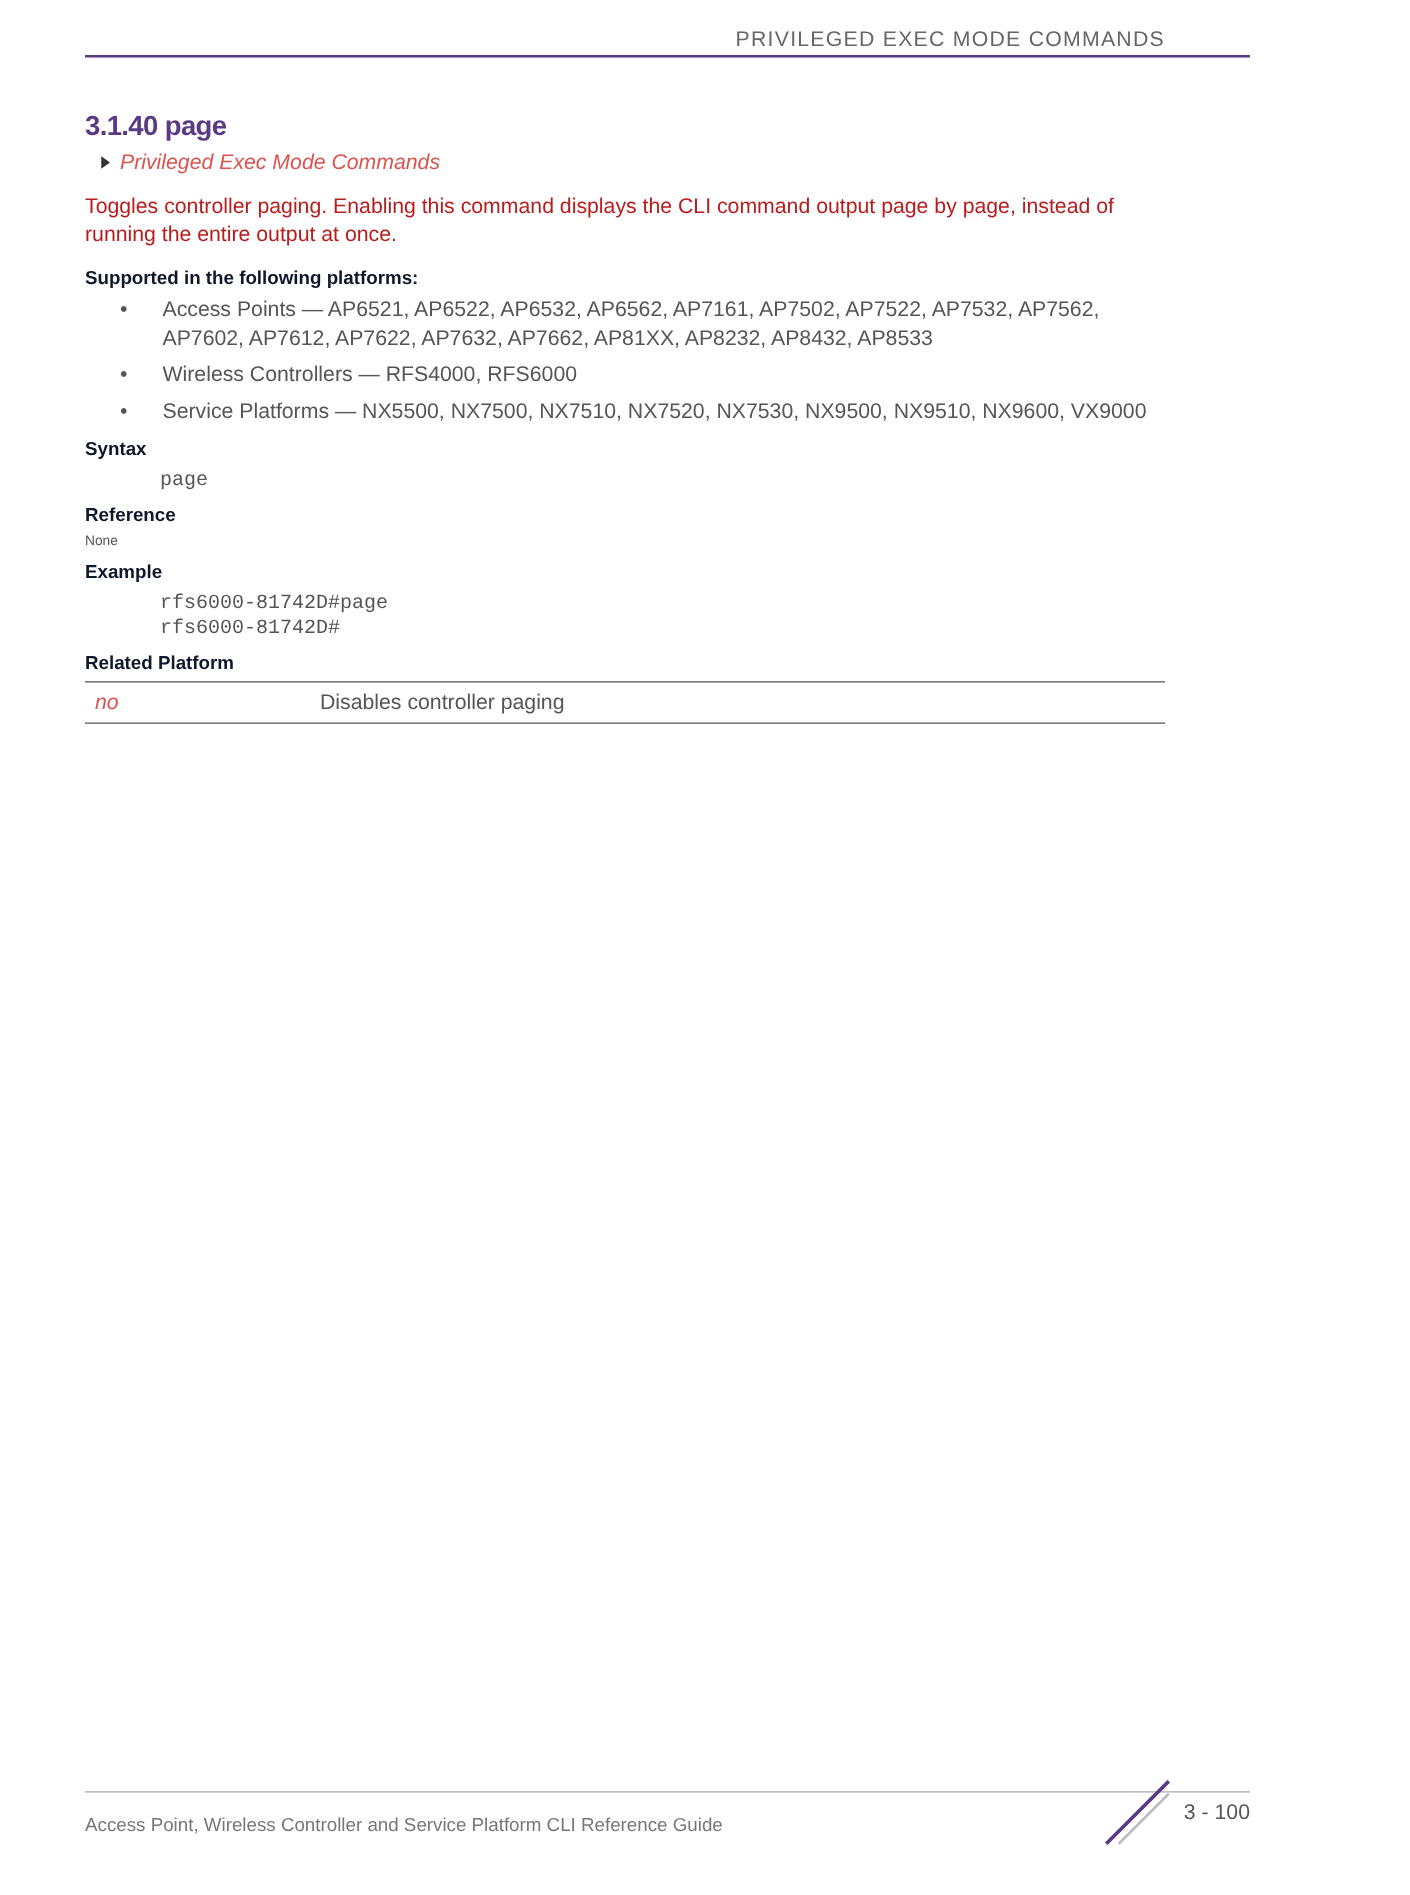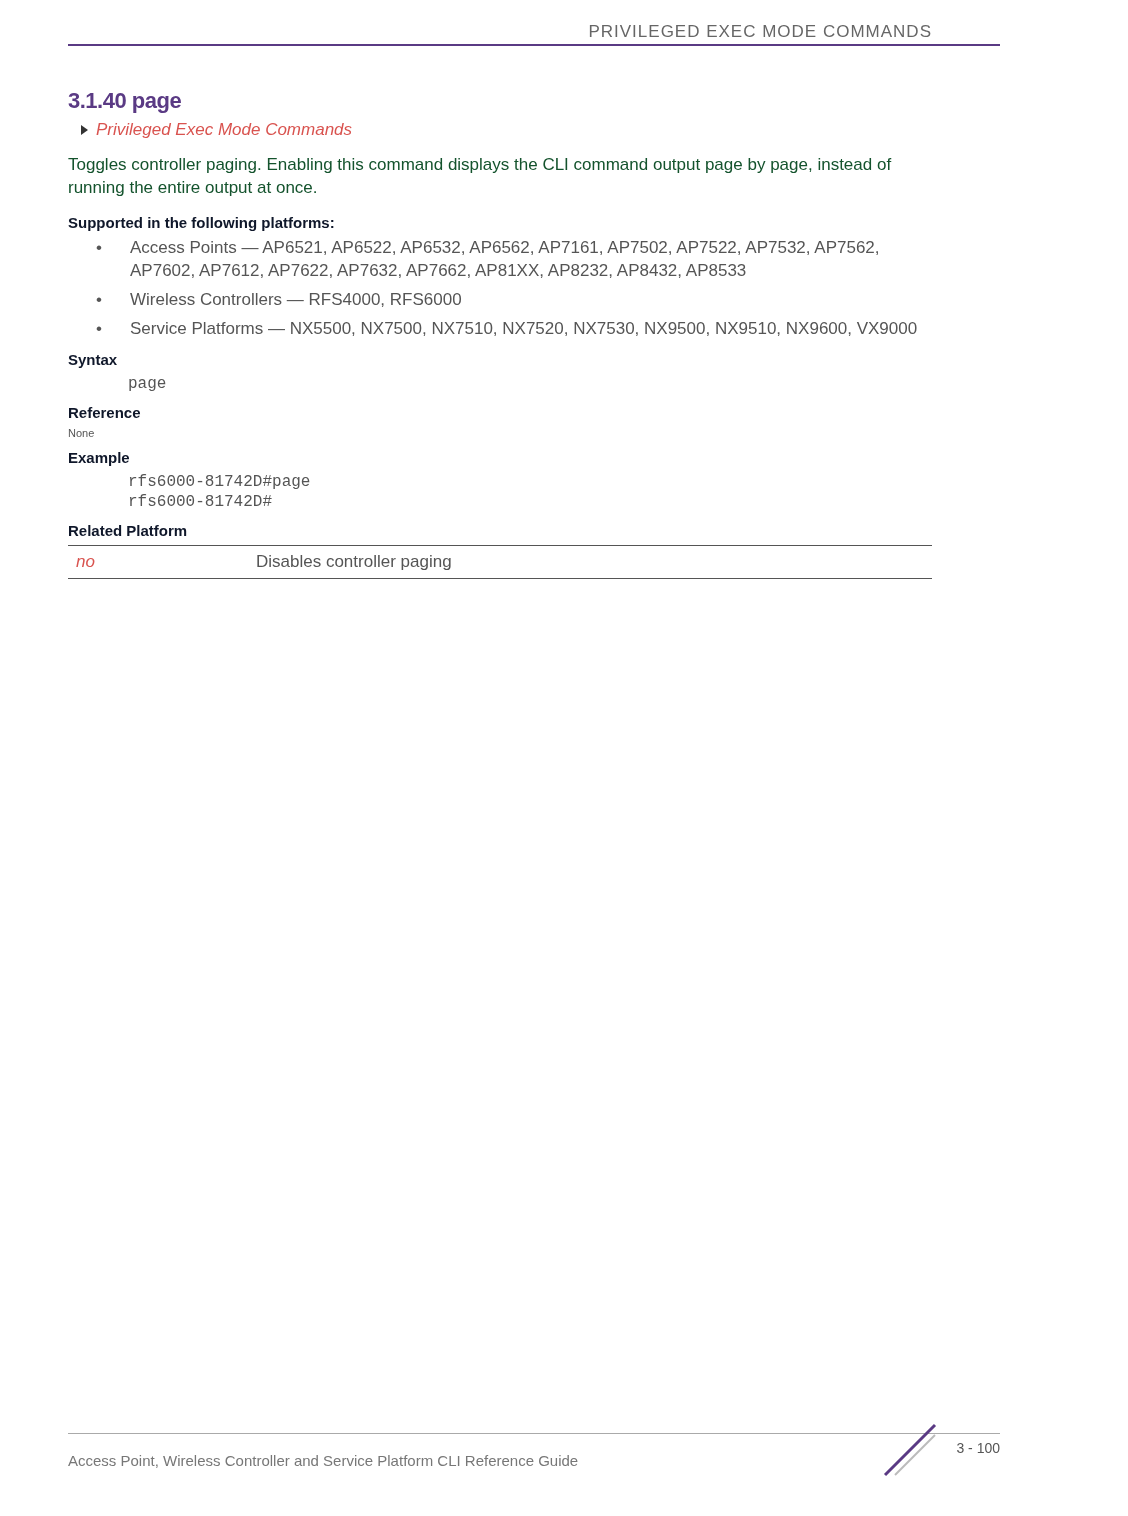--- a/index.html
+++ b/index.html
@@ -6,38 +6,38 @@
   html, body { width:1128px; height:1516px; background:#fff; font-family: Arial, Helvetica, sans-serif; color:#555; position:relative; }
   .page { width:1000px; height:1516px; position:relative; padding:0 68px 0 68px;text-decoration:underline; }
   .header-bar { position:absolute; top:22px; left:68px; right:0; }
   .header-title { text-align:right; font-size:17px; letter-spacing:1px; color:#666; padding-right:68px; font-weight:400; }
   .header-line { height:2px; background:#5a3a84; margin-top:2px; }
   .content { position:absolute; top:88px; left:68px; right:68px; }
   .section-title { color:#5a3a84; font-weight:bold; font-size:22px; margin-bottom:6px; letter-spacing:-0.5px;}
   .breadcrumb { display:flex; align-items:center; gap:6px; margin-left:12px; margin-bottom:14px; }
   .breadcrumb-arrow svg { display:block; }
   .breadcrumb-text { color:#d9534f; font-style:italic; font-size:17px; }
-  .body-text { font-size:17px; line-height:1.35; color:#14532d; margin-bottom:14px; }
+  .body-text { font-size:17px; line-height:1.35; color:#b91c1c; margin-bottom:14px; }
   .sub-heading { font-weight:bold; font-size:15px; color:#0f172a; margin-top:10px; margin-bottom:6px; }
   ul.platform-list { list-style:none; padding-left:28px; }
   ul.platform-list li { position:relative; font-size:17px; line-height:1.35; color:#555; margin-bottom:6px; padding-left:34px;}
   ul.platform-list li::before { content:"•"; position:absolute; left:0; top:0; color:#555; font-size:17px;}
   .code-block { font-family: "Courier New", monospace; font-size:16px; color:#555; margin-left:60px; line-height:1.25; white-space:pre; margin-bottom:2px;}
   .params-value { font-size:11px; color:#555; margin-bottom:6px;}
   .related-table { width:100%; border-collapse:collapse; margin-top:4px;}
   .related-table td { border-top:1px solid #555; border-bottom:1px solid #555; padding:6px 8px; font-size:17px; vertical-align:top;margin-top:42px;}
   .related-table td.cmd { color:#d9534f; font-style:italic; width:180px; border-right:none;}
   .related-table td.desc { color:#555; }
   .footer { position:absolute; bottom:36px; left:68px; right:0; }
   .footer-line { height:1px; background:#aaa; margin-bottom:6px;}
   .footer-row { display:flex; align-items:center;gap:34px;}
   .footer-text { font-size:15px; color:#777; flex:1;}
   .footer-corner { position:relative; width:140px; height:40px;}
   .footer-corner svg { position:absolute; right:60px; top:-20px;}
-  .page-num { position:absolute; right:0; top:0; font-size:14px; color:#555;}
+  .page-num { position:absolute; right:0; top:0; font-size:17px; color:#555;}
 </style>
 </head>
 <body>
 
 <div class="page">
 
   <div class="header-bar">
     <div class="header-title">PRIVILEGED EXEC MODE COMMANDS</div>
     <div class="header-line"></div>
   </div>

